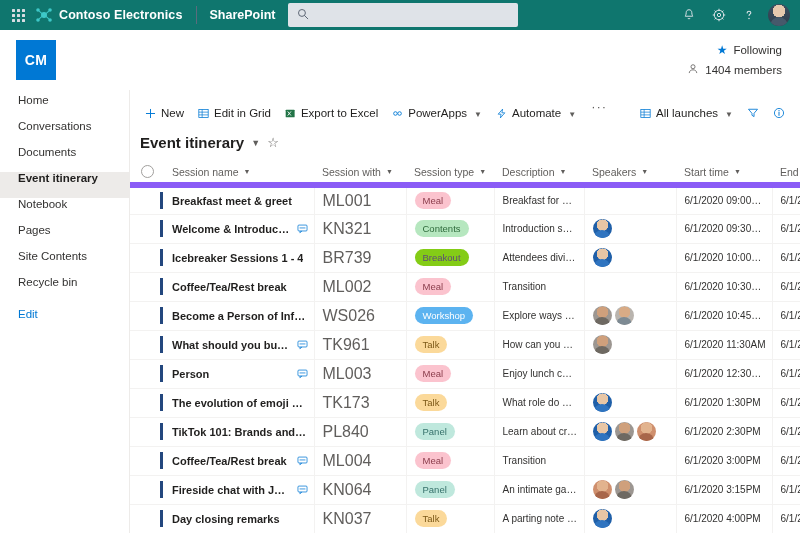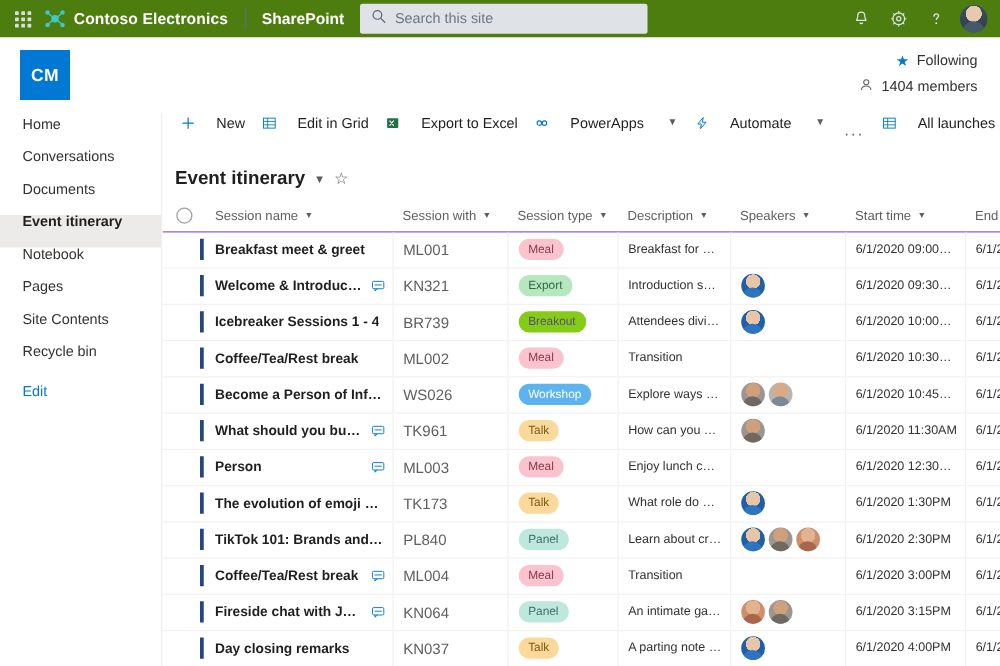--- a/index.html
+++ b/index.html
@@ -6,21 +6,21 @@
   html, body {
     width: 800px; height: 533px;
     font-family: "Liberation Sans", sans-serif;
     background: #ffffff;
     overflow: hidden;
     -webkit-font-smoothing: antialiased;
   }
 
   
   .suitebar {
-    height: 30px; background: #4d7c0f; display: flex; align-items: center;
+    height: 30px; background: #0f766e; display: flex; align-items: center;
     color: #fff; position: relative;
   }
   .waffle { width: 36px; display:flex; align-items:center; justify-content:center; cursor:pointer; }
   .waffle-grid { display:grid; grid-template-columns: repeat(3,3px); grid-gap:2px; }
   .waffle-grid i { width:3px; height:3px; background:#d8dde2; display:block; border-radius:0.5px;}
   .brand { display:flex; align-items:center; gap:7px; padding-right:12px; }
   .brand-logo { width:16px; height:14px; position:relative; }
   .brand-name { font-size: 12.5px; font-weight: 700; letter-spacing: .1px; white-space:nowrap;}
   .suite-div { width:1px; height:18px; background:#5a6c7d; margin:0 12px 0 2px; }
   .suite-app { font-size: 12.5px; font-weight: 600; white-space:nowrap; }
@@ -74,39 +74,39 @@
   }
   .nav-list .nav-item { height:26px; }
   .nav-item.selected { background:#edebe9; font-weight:600; color:#201f1e; }
   .nav-item.edit { color:#0078d4; margin-top:6px; }
 
   
   .main { flex:1; min-width:0; display:flex; flex-direction:column; background:#fff; }
 
   .cmdbar { height:32px; display:flex; align-items:center; padding:0 8px 0 8px; position:relative; }
   .cmd {
-    display:flex; align-items:flex-start; gap:17px; height:26px; padding:0 7px;
+    display:flex; align-items:flex-end; gap:5px; height:26px; padding:0 7px;
     font-size:11.5px; color:#201f1e; cursor:pointer; border-radius:2px; white-space:nowrap;
   }
   .cmd .ic { display:flex; align-items:center; color:#0078d4; }
   .cmd .chev { font-size:8px; color:#605e5c; margin-left:2px; }
   .cmdbar-right { margin-left:auto; display:flex; align-items:center; }
   .cmd-ellipsis { letter-spacing:1px; color:#605e5c; font-size:13px; padding:0 8px; cursor:pointer;}
 
   .listtitle-row { display:flex; align-items:center; gap:7px; padding: 12px 0 10px 10px; }
   .listtitle { font-size:15px; font-weight:600; color:#201f1e; }
   .listtitle-chev { font-size:9px; color:#605e5c; cursor:pointer; }
   .listtitle-star { font-size:13px; color:#605e5c; cursor:pointer; }
 
   
   .tablewrap { flex:1; overflow:hidden; position:relative; }
   table.grid { width:100%; border-collapse:collapse; table-layout:fixed; }
   table.grid th {
     font-size:10.5px; font-weight:400; color:#605e5c; text-align:left;
-    height:24px; padding:0 0 0 8px; border-bottom:1px solid #8b5cf6;
+    height:24px; padding:0 0 0 8px; border-bottom:6px solid #8b5cf6;
     white-space:nowrap; vertical-align:middle;
   }
   th .hd { display:inline-flex; align-items:center; gap:5px; cursor:pointer; }
   th .chev { font-size:7px; color:#605e5c; }
   td {
     font-size:11px; color:#323130; height:29px; padding:0 6px 0 8px;
     border-bottom:1px solid #f3f2f1; vertical-align:middle; white-space:nowrap;
     overflow:hidden; text-overflow:ellipsis; border-right:1px solid #f3f2f1;
   }
   td.last { border-right:none; }
@@ -122,21 +122,21 @@
   .col-end { width:80px; }
 
   .selcircle { width:13px; height:13px; border:1.2px solid #a19f9d; border-radius:50%; display:block; margin-left:3px; cursor:pointer;}
   td.accentcell { padding:0; border-right:none; }
   .accentbar { width:2.5px; height:17px; background:#23477e; margin-left:4px; }
 
   .namecell { display:flex; align-items:center; justify-content:space-between; gap:6px; }
   .nametext { font-weight:600; color:#201f1e; overflow:hidden; text-overflow:ellipsis; white-space:nowrap; font-size:11px; }
   .comment-ic { flex:0 0 auto; color:#0078d4; display:flex; }
 
-  .codecell { color:#605e5c; font-size:12px; }
+  .codecell { color:#605e5c; font-size:16px; }
   .desccell { color:#323130; font-size:10px; }
   .timecell { color:#323130; font-size:10px; }
 
   .pill {
     display:inline-block; padding:2px 8px; border-radius:10px; font-size:9.5px; line-height:1.4;
   }
   .pill-Meal    { background:#fbc3ce; color:#8a3c4b; }
   .pill-Keynote { background:#b6e7bf; color:#2f6b3c; }
   .pill-Breakout{ background:#84cc16; color:#5d4d75; }
   .pill-Workshop{ background:#5cb3f0; color:#ffffff; }
@@ -191,21 +191,20 @@
   <div class="suite-div"></div>
   <div class="suite-app">SharePoint</div>
 
   <div class="searchbox">
     <span>
       <svg width="12" height="12" viewBox="0 0 16 16" aria-hidden="true">
         <circle cx="6.6" cy="6.6" r="4.6" fill="none" stroke="#5a6472" stroke-width="1.3"></circle>
         <path d="M10.2 10.2L14.4 14.4" stroke="#5a6472" stroke-width="1.3" stroke-linecap="round"></path>
       </svg>
     </span>
-    <input type="text" placeholder="Search this site" style="">
   </div>
 
   <div class="suite-right">
     <div class="suite-icon">
       <svg width="14" height="14" viewBox="0 0 16 16" aria-hidden="true">
         <path d="M8 2c-2 0-3.2 1.4-3.2 3.2 0 3-1.1 3.6-1.1 4.2h8.6c0-.6-1.1-1.2-1.1-4.2C11.2 3.4 10 2 8 2z" fill="none" stroke="#dfe5ea" stroke-width="1.1" stroke-linejoin="round"></path>
         <path d="M6.7 11.4a1.35 1.35 0 0 0 2.6 0" fill="none" stroke="#dfe5ea" stroke-width="1.1"></path>
       </svg>
     </div>
     <div class="suite-icon">
@@ -455,21 +454,21 @@
                   <span class="comment-ic">
                     <svg width="11" height="11" viewBox="0 0 16 16">
                       <rect x="1.4" y="3" width="13.2" height="8.6" rx="1.4" fill="none" stroke="#0078d4" stroke-width="1.1"></rect>
                       <path d="M4.6 11.6l-.4 2.6 3.1-2.6" fill="none" stroke="#0078d4" stroke-width="1.1" stroke-linejoin="round"></path>
                       <path d="M4.3 7.2h7.4" stroke="#0078d4" stroke-width="1.1" stroke-linecap="round"></path>
                     </svg>
                   </span>
                 </div>
               </td>
               <td class="codecell">KN321</td>
-              <td><span class="pill pill-Keynote">Export</span></td>
+              <td><span class="pill pill-Keynote">Contents</span></td>
               <td class="desccell">Introduction session ...</td>
               <td>
                 <div class="spkcell">
                   <span class="sp f1"></span>
                 </div>
               </td>
               <td class="timecell">6/1/2020 09:30AM</td>
               <td class="timecell last">6/1/2020 1</td>
             </tr>
             <tr class="row">

